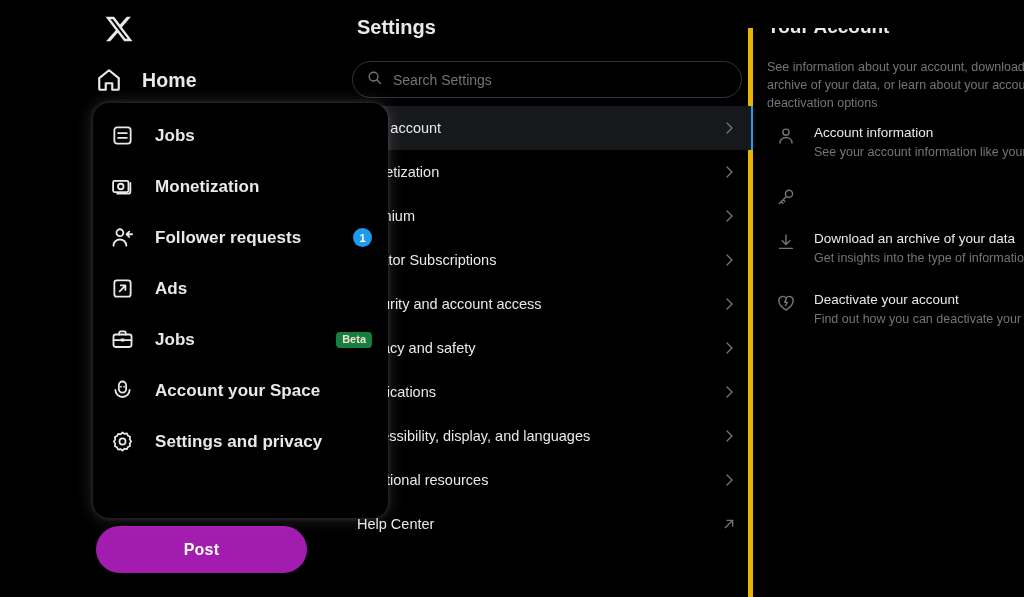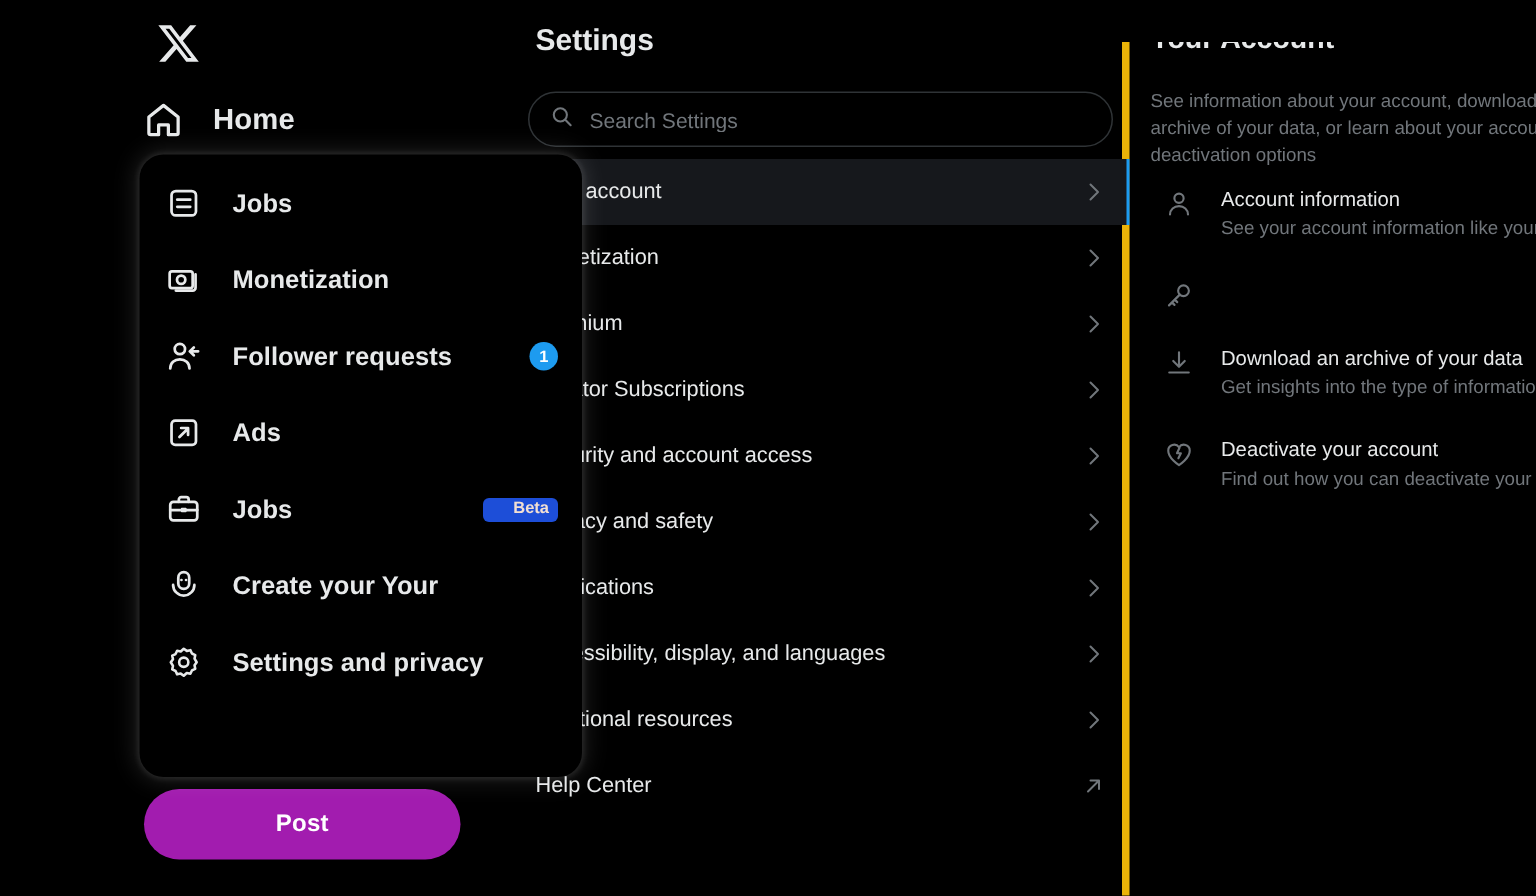--- a/index.html
+++ b/index.html
@@ -94,24 +94,24 @@
   }
   .menu-spacer { flex: 1 1 auto; }
   .badge-count {
     width: 19px; height: 19px; border-radius: 50%;
     background: #1d9bf0; color: #ffffff;
     font-size: 11px; font-weight: 700;
     display: flex; align-items: center; justify-content: center;
     flex: none;
   }
   .badge-beta {
-    background: #1d4ed8;
+    background: #15803d;
     color: #f3e0d3;
     font-size: 11px; font-weight: 700;
-    padding: 2px 6px 3px 20px;
+    padding: 2px 6px 3px 6px;
     border-radius: 4px;
     line-height: 1;
     flex: none;
   }
 
   
   #settings-col {
     position: absolute;
     left: 341px; top: 0;
     width: 412px; height: 597px;
@@ -430,21 +430,21 @@
       </div>
       <div class="menu-item">
         <span class="menu-icon">
           <svg viewBox="0 0 24 24" fill="none" stroke="currentColor" stroke-width="1.9" stroke-linecap="round" stroke-linejoin="round">
             <rect x="8.2" y="2.6" width="7.6" height="11.6" rx="3.8"></rect>
             <path d="M4.6 11.4a7.4 7.4 0 0 0 14.8 0"></path>
             <circle cx="10.4" cy="8" r="0.95" fill="currentColor" stroke="none"></circle>
             <circle cx="13.6" cy="8" r="0.95" fill="currentColor" stroke="none"></circle>
           </svg>
         </span>
-        <span class="menu-label">Create your Your</span>
+        <span class="menu-label">Account your Space</span>
       </div>
       <div class="menu-item">
         <span class="menu-icon">
           <svg viewBox="0 0 24 24" fill="none" stroke="currentColor" stroke-width="1.8" stroke-linejoin="round">
             <path d="M12 2.6l2.1 1.5 2.5-.5 1.1 2.3 2.3 1.1-.5 2.5L21 12l-1.5 2.1.5 2.5-2.3 1.1-1.1 2.3-2.5-.5L12 21.4l-2.1-1.5-2.5.5-1.1-2.3-2.3-1.1.5-2.5L3 12l1.5-2.1-.5-2.5 2.3-1.1 1.1-2.3 2.5.5z"></path>
             <circle cx="12" cy="12" r="3.2"></circle>
           </svg>
         </span>
         <span class="menu-label">Settings and privacy</span>
       </div>

